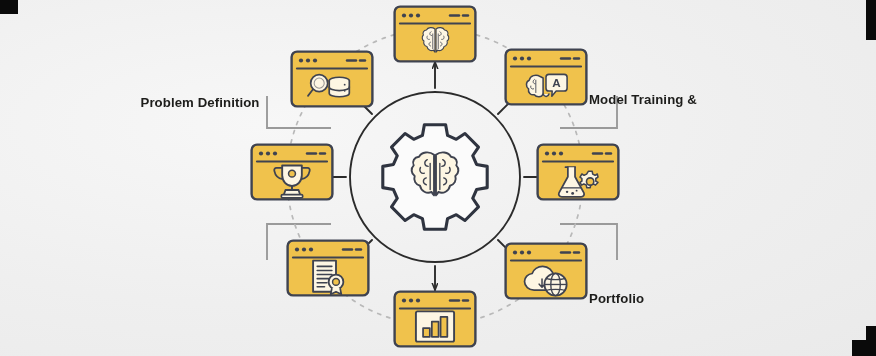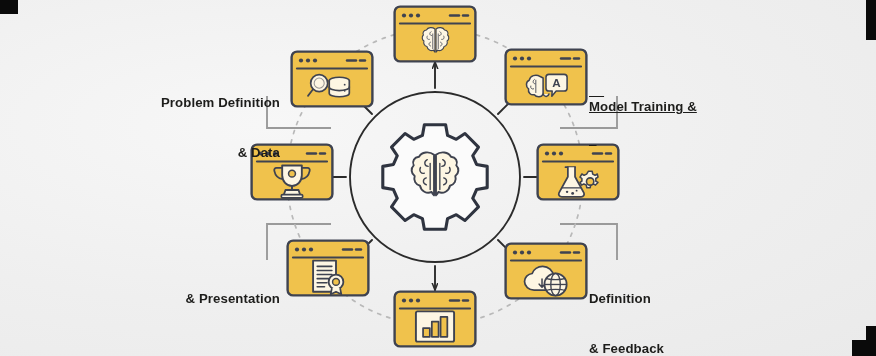--- a/index.html
+++ b/index.html
@@ -10,21 +10,21 @@
   
   .corner{position:absolute;background:#0a0a0a;z-index:40;}
   .c-tl{left:0;top:0;width:18px;height:14px;}
   .c-tr{right:0;top:0;width:10px;height:40px;}
   .c-br{right:0;bottom:0;width:24px;height:16px;}
   .c-br2{right:0;bottom:0;width:10px;height:30px;}
 
   svg#diagram{position:absolute;left:0;top:0;width:876px;height:356px;z-index:10;}
   .lbl{position:absolute;z-index:30;color:#1d1d1b;font-weight:bold;font-size:13.2px;line-height:1.25;
        letter-spacing:.1px;white-space:pre;}
-  .lbl.r{text-align:right;}
+  .lbl.r{text-align:center;}
   .lbl.l{text-align:left;}
 </style>
 </head>
 <body>
 
 <div id="stage">
 
   <div class="corner c-tl"></div>
   <div class="corner c-tr"></div>
   <div class="corner c-br"></div>
@@ -236,29 +236,26 @@
     </g>
 
     <g>
       <use href="#wincard" x="290" y="50" width="84" height="58"></use>
       <use href="#ic-search-db" x="299" y="70" width="62" height="34"></use>
     </g>
   </svg>
 
   <div class="lbl r" style="left:120px;top:62px;width:160px;">
     <div>Problem Definition</div>
-    <div>&amp; Data</div>
-  </div>
-
-  <div class="lbl l" style="left:589px;top:66px;width:190px;text-decoration:underline;">
+  </div>
+
+  <div class="lbl l" style="left:589px;top:59px;width:190px;">
     <div>Model Training &amp;</div>
   </div>
 
   <div class="lbl l" style="left:589px;top:258px;width:170px;">
-    <div>Definition</div>
-    <div>&amp; Feedback</div>
+    <div>Portfolio</div>
   </div>
 
   <div class="lbl r" style="left:110px;top:258px;width:170px;">
-    <div>&amp; Presentation</div>
   </div>
 
 </div>
 
 </body></html>

